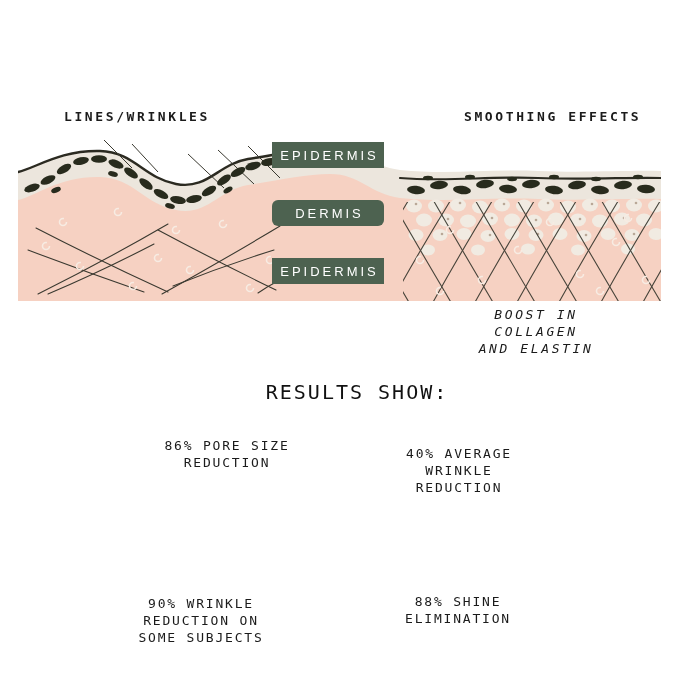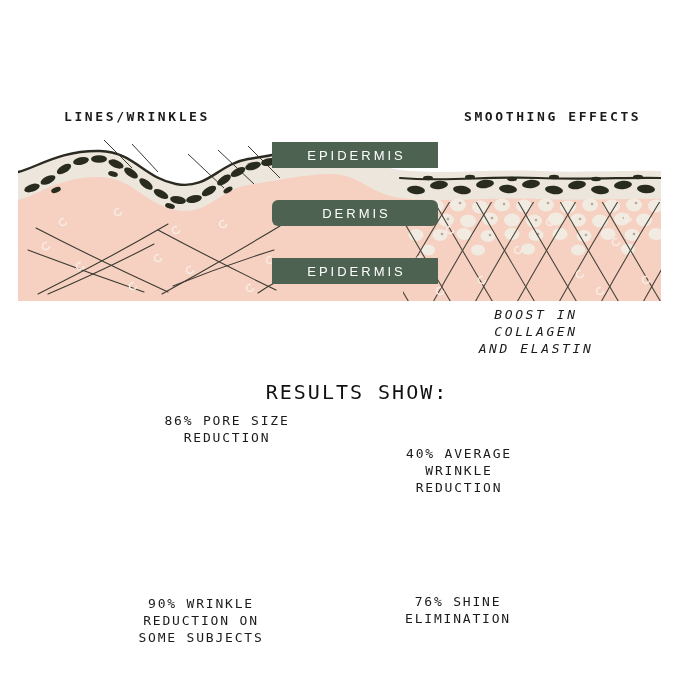--- a/index.html
+++ b/index.html
@@ -15,21 +15,21 @@
   .toplabel {
     position: absolute;
     font-size: 13px;
     letter-spacing: 2.6px;
     white-space: nowrap;
     font-weight: bold;
   }
   .skin-svg { position: absolute; left: 18px; top: 138px; }
   .banner {
     position: absolute;
-    left: 272px; width: 166px; height: 26px;
+    left: 272px; width: 112px; height: 26px;
     background: #4d6250;
     color: #ffffff;
     display: flex; align-items: center; justify-content: center;
     font-family: "Liberation Sans", sans-serif;
     font-size: 13px; letter-spacing: 3px; text-indent: 3px;
     font-weight: 500;
   }
   .caption {
     position: absolute;
     transform: translateX(-50%);
@@ -250,24 +250,24 @@
   </div>
   <div class="banner" style="top:258px;">
     <span>EPIDERMIS</span>
   </div>
 
   <div class="caption" style="left:536px; top:306px;font-style:italic;">BOOST IN COLLAGEN
 AND ELASTIN</div>
 
   <div class="results-heading" style="left:357px; top:380px;">RESULTS SHOW:</div>
 
-  <div class="stat" style="left:227px; top:412px;text-align:center;">86% PORE SIZE
+  <div class="stat" style="left:227px; top:437px;text-align:center;">86% PORE SIZE
 REDUCTION</div>
   <div class="stat" style="left:459px; top:445px;">40% AVERAGE
 WRINKLE
 REDUCTION</div>
   <div class="stat" style="left:201px; top:574px;margin-top:21px;">90% WRINKLE
 REDUCTION ON
 SOME SUBJECTS</div>
-  <div class="stat" style="left:458px; top:593px;">76% SHINE
+  <div class="stat" style="left:458px; top:593px;">88% SHINE
 ELIMINATION</div>
 
 </div>
 
 </body></html>

